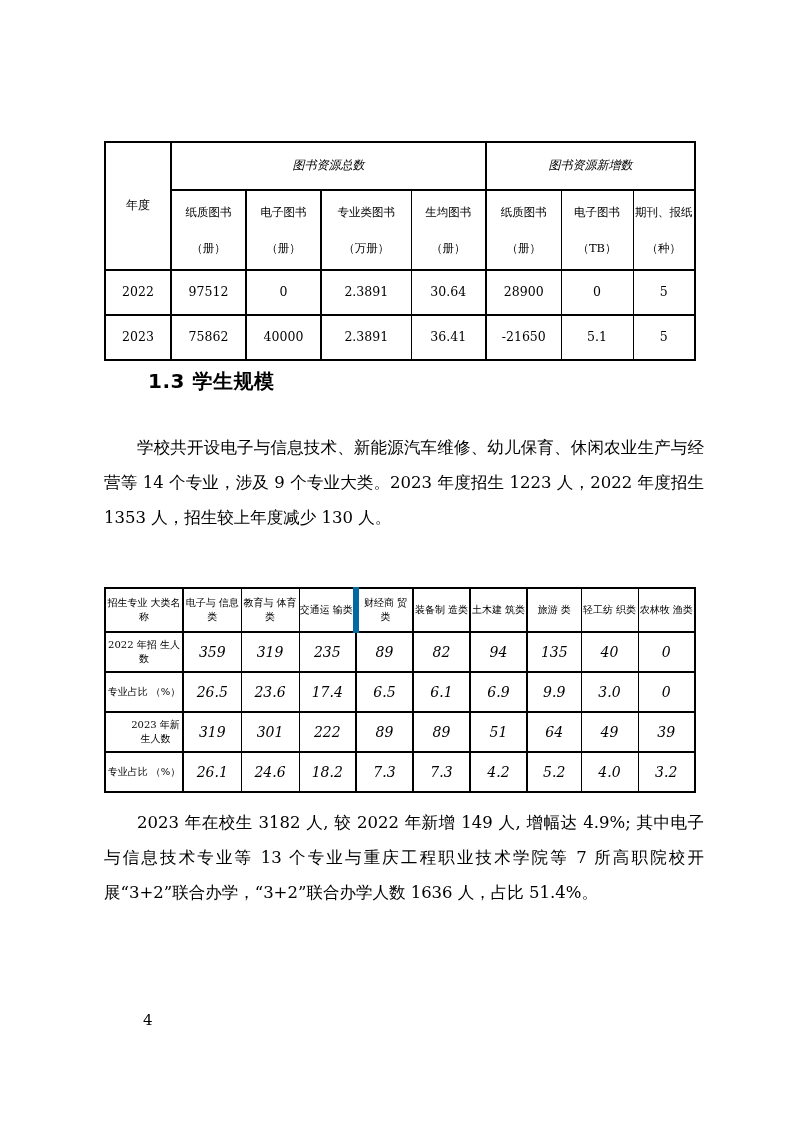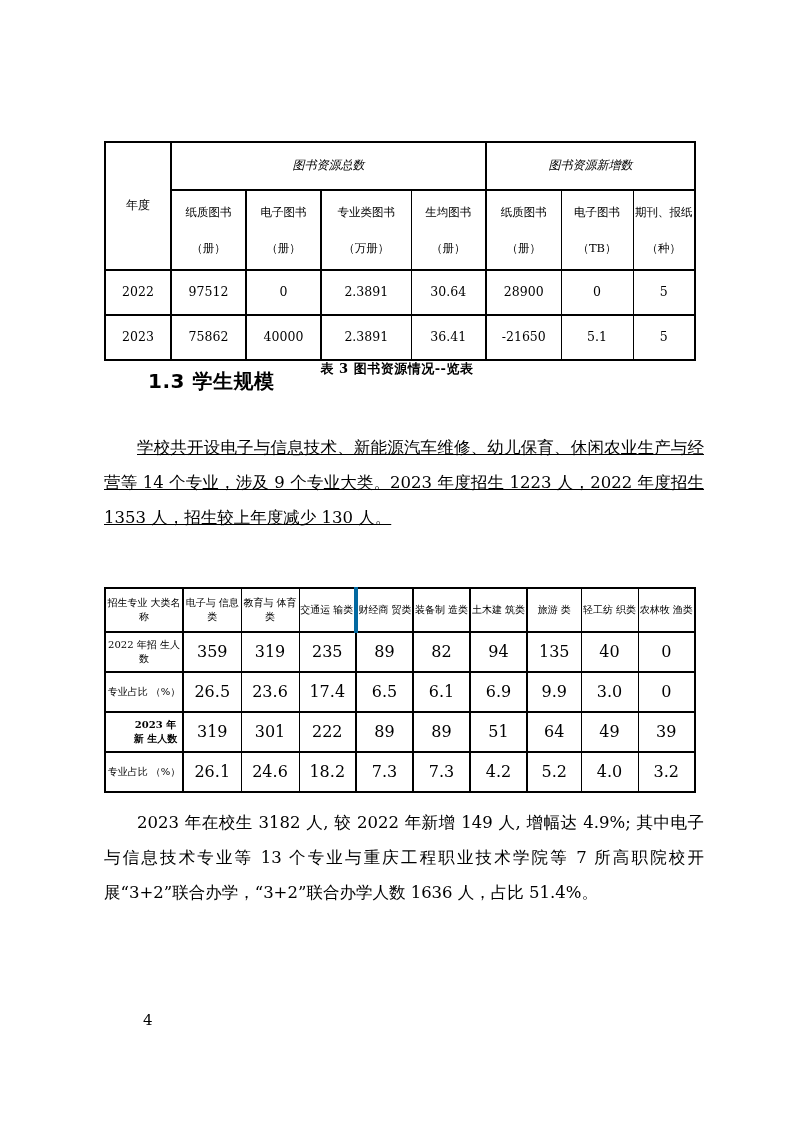--- a/index.html
+++ b/index.html
@@ -117,23 +117,23 @@
   .tbl-majors td {
     font-size: 10px;
     border: 1px solid #000;
     height: 38px;
   }
   .tbl-majors .rowlabel {
     font-size: 10px;
     border-right: 2px solid #000;
     padding: 0 1px;
   }
-  .tbl-majors .rowlabel.bold { font-weight: bold; padding-left: 24px; }
+  .tbl-majors .rowlabel.bold { font-weight: normal; padding-left: 24px; }
   .tbl-majors .hdrow td { height: 42px; border-bottom: 2px solid #000; }
-  .tbl-majors .num { font-size: 16px; }
+  .tbl-majors .num { font-size: 14px; font-style: italic; }
   .tbl-majors .outer-t { border-top: 2px solid #000; }
   .tbl-majors .outer-b { border-bottom: 2px solid #000; }
   .tbl-majors .outer-l { border-left: 2px solid #000; margin-left: 20px; }
   .tbl-majors .outer-r { border-right: 2px solid #000; }
   .tbl-majors .thick-b { border-bottom: 2px solid #000; }
 
   .pagenum {
     position: absolute;
     left: 143px;
     top: 1011px;
@@ -227,25 +227,24 @@
         <td class="outer-b sep-r" style="border-left:2px solid #000">40000</td>
         <td class="outer-b">2.3891</td>
         <td class="outer-b sep-r">36.41</td>
         <td class="outer-b">-21650</td>
         <td class="outer-b">5.1</td>
         <td class="outer-b outer-r">5</td>
       </tr>
     </tbody>
   </table>
 
-  <div class="caption" style="top:360px;">表 3   图书资源情况--览表</div>
 
   <div class="heading" style="top:368px;">1.3 学生规模</div>
 
-  <div class="para" style="top:430px;text-decoration:underline;">学校共开设电子与信息技术、新能源汽车维修、幼儿保育、休闲农业生产与经营等 14 个专业，涉及 9 个专业大类。2023 年度招生 1223 人，2022 年度招生 1353 人，招生较上年度减少 130 人。</div>
+  <div class="para" style="top:430px;">学校共开设电子与信息技术、新能源汽车维修、幼儿保育、休闲农业生产与经营等 14 个专业，涉及 9 个专业大类。2023 年度招生 1223 人，2022 年度招生 1353 人，招生较上年度减少 130 人。</div>
 
   <table class="doc-table tbl-majors">
     <colgroup>
       <col style="width:78px">
       <col style="width:58px">
       <col style="width:58px">
       <col style="width:57px">
       <col style="width:57px">
       <col style="width:57px">
       <col style="width:57px">
@@ -264,21 +263,21 @@
           <span class="u">信息类</span>
         </td>
         <td class="outer-t">
           <span class="u">教育与</span>
           <span class="u">体育类</span>
         </td>
         <td class="outer-t">
           <span class="u">交通运</span>
           <span class="u">输类</span>
         </td>
-        <td class="outer-t" style="border-left:4px solid #0369a1">
+        <td class="outer-t" style="border-left:6px solid #0369a1">
           <span class="u">财经商</span>
           <span class="u">贸类</span>
         </td>
         <td class="outer-t" style="border-left:2px solid #000">
           <span class="u">装备制</span>
           <span class="u">造类</span>
         </td>
         <td class="outer-t" style="border-left:2px solid #000">
           <span class="u">土木建</span>
           <span class="u">筑类</span>

